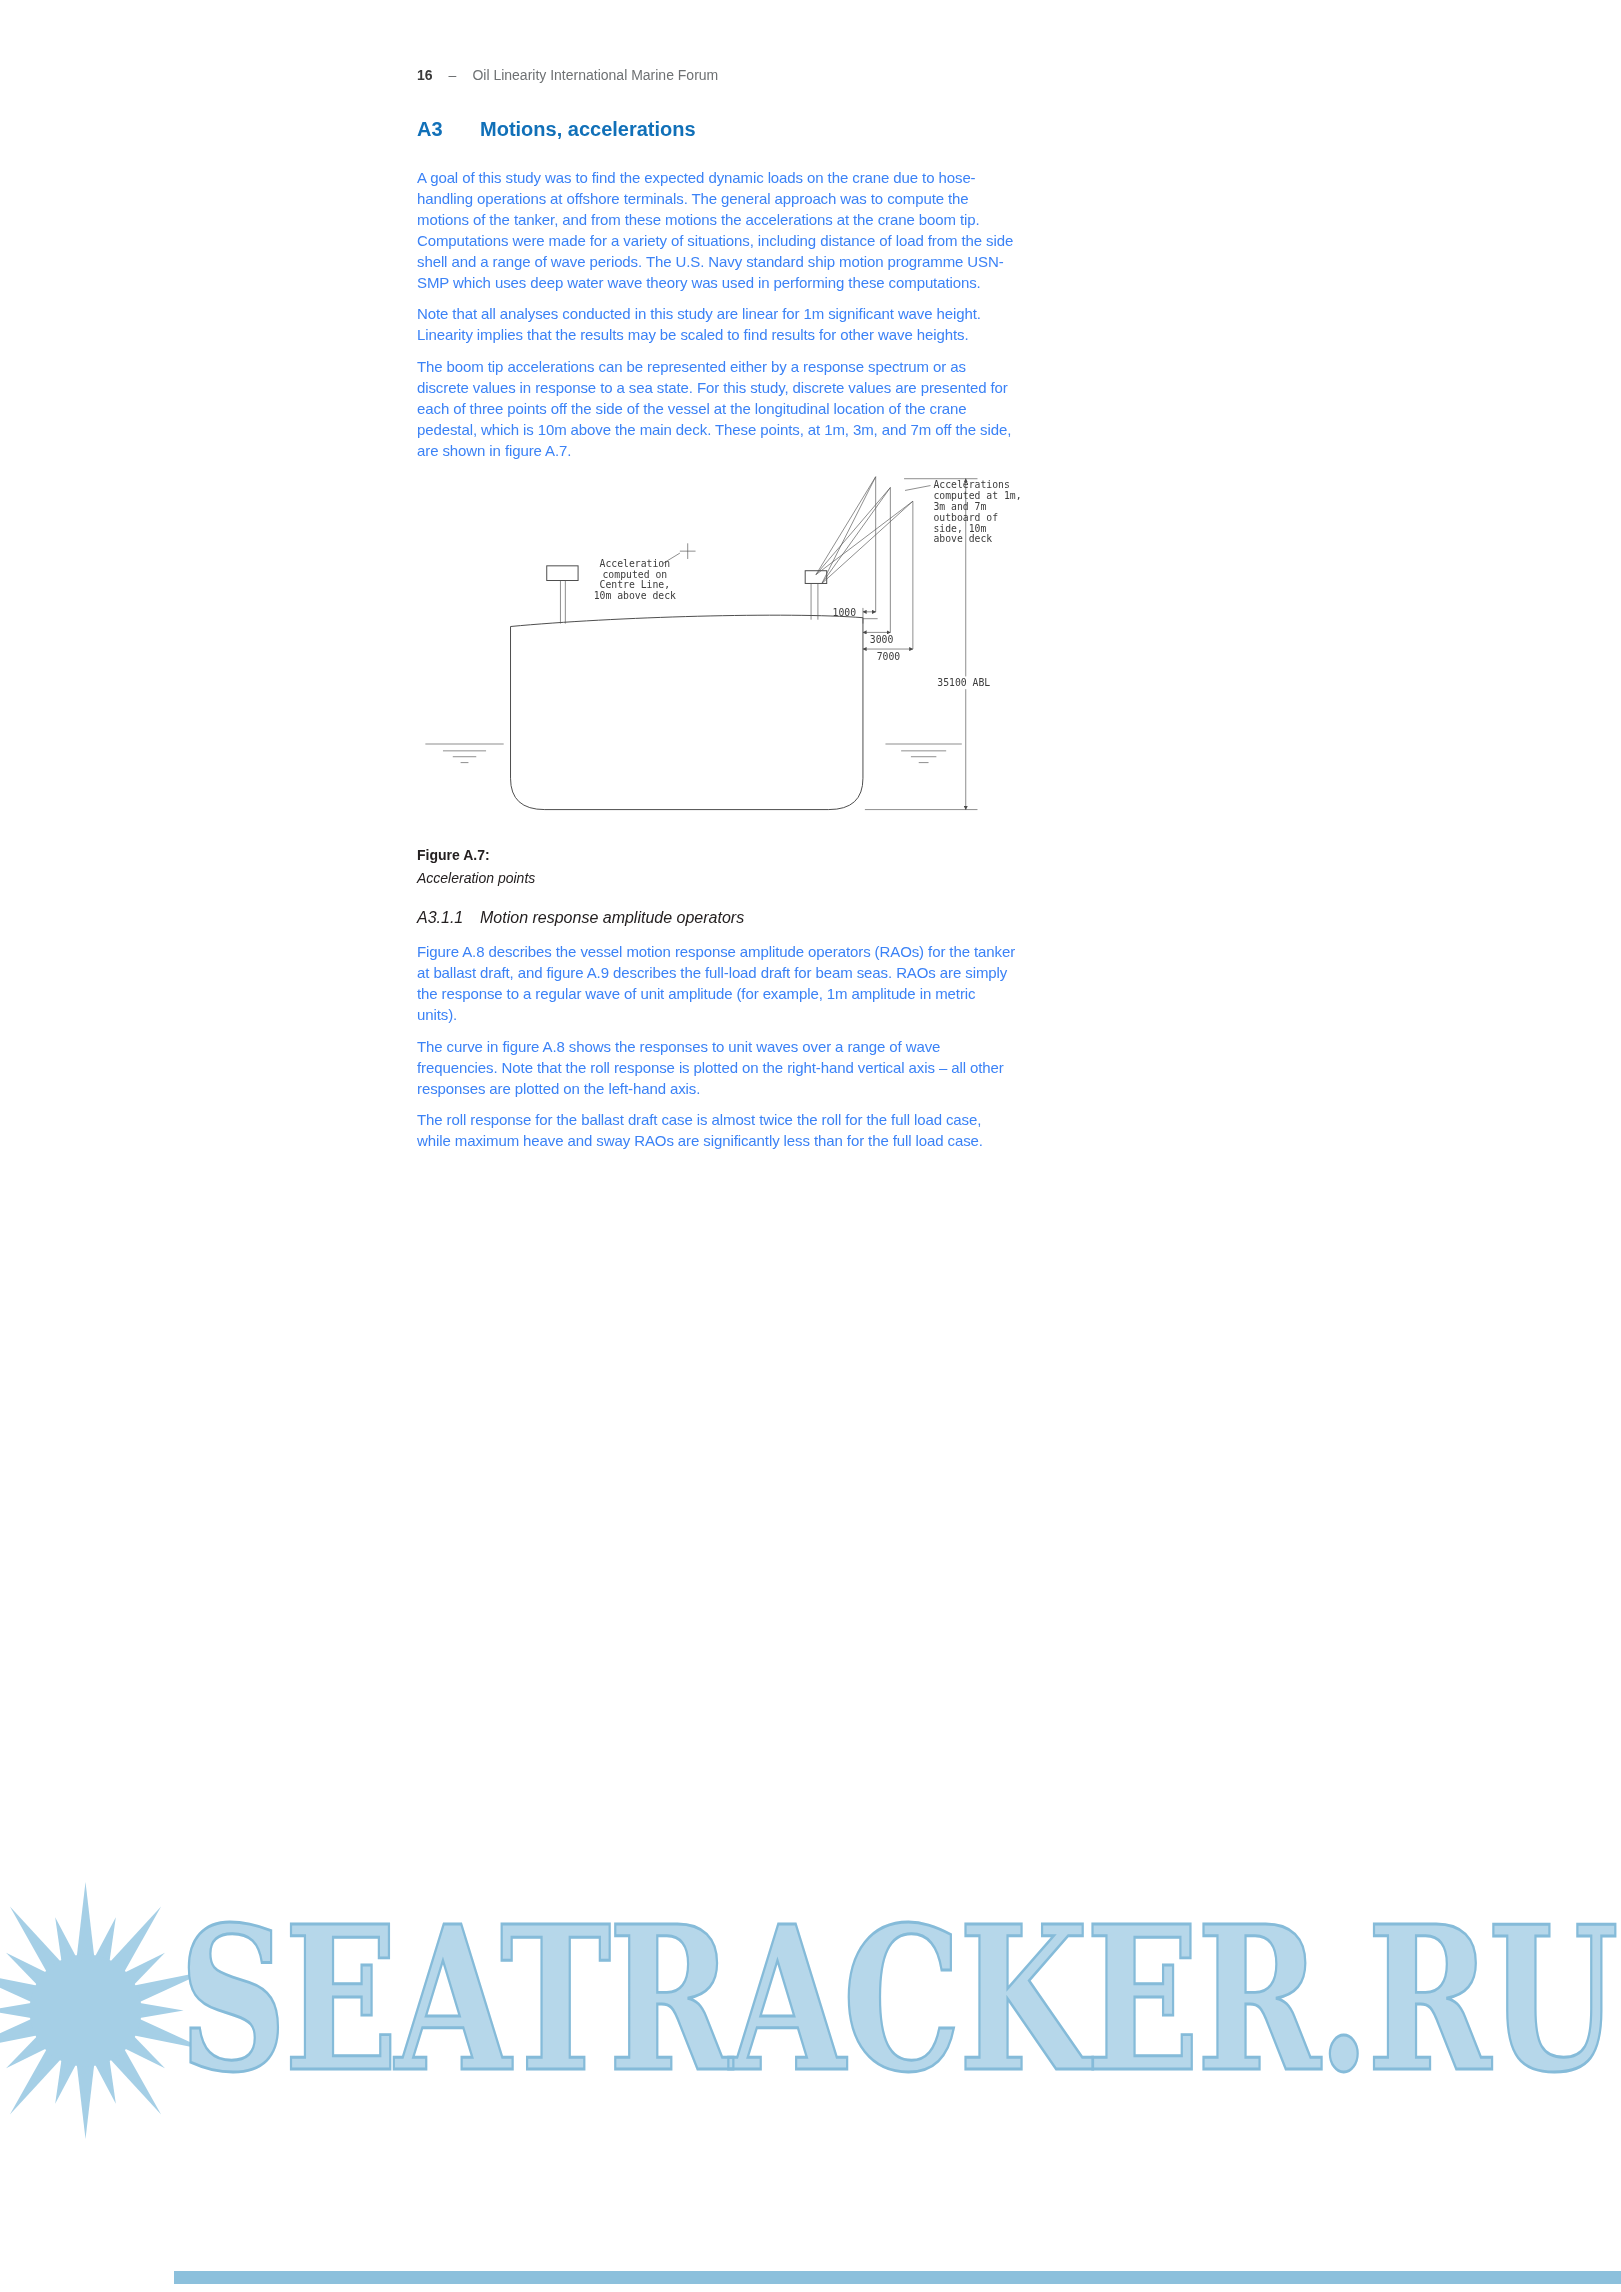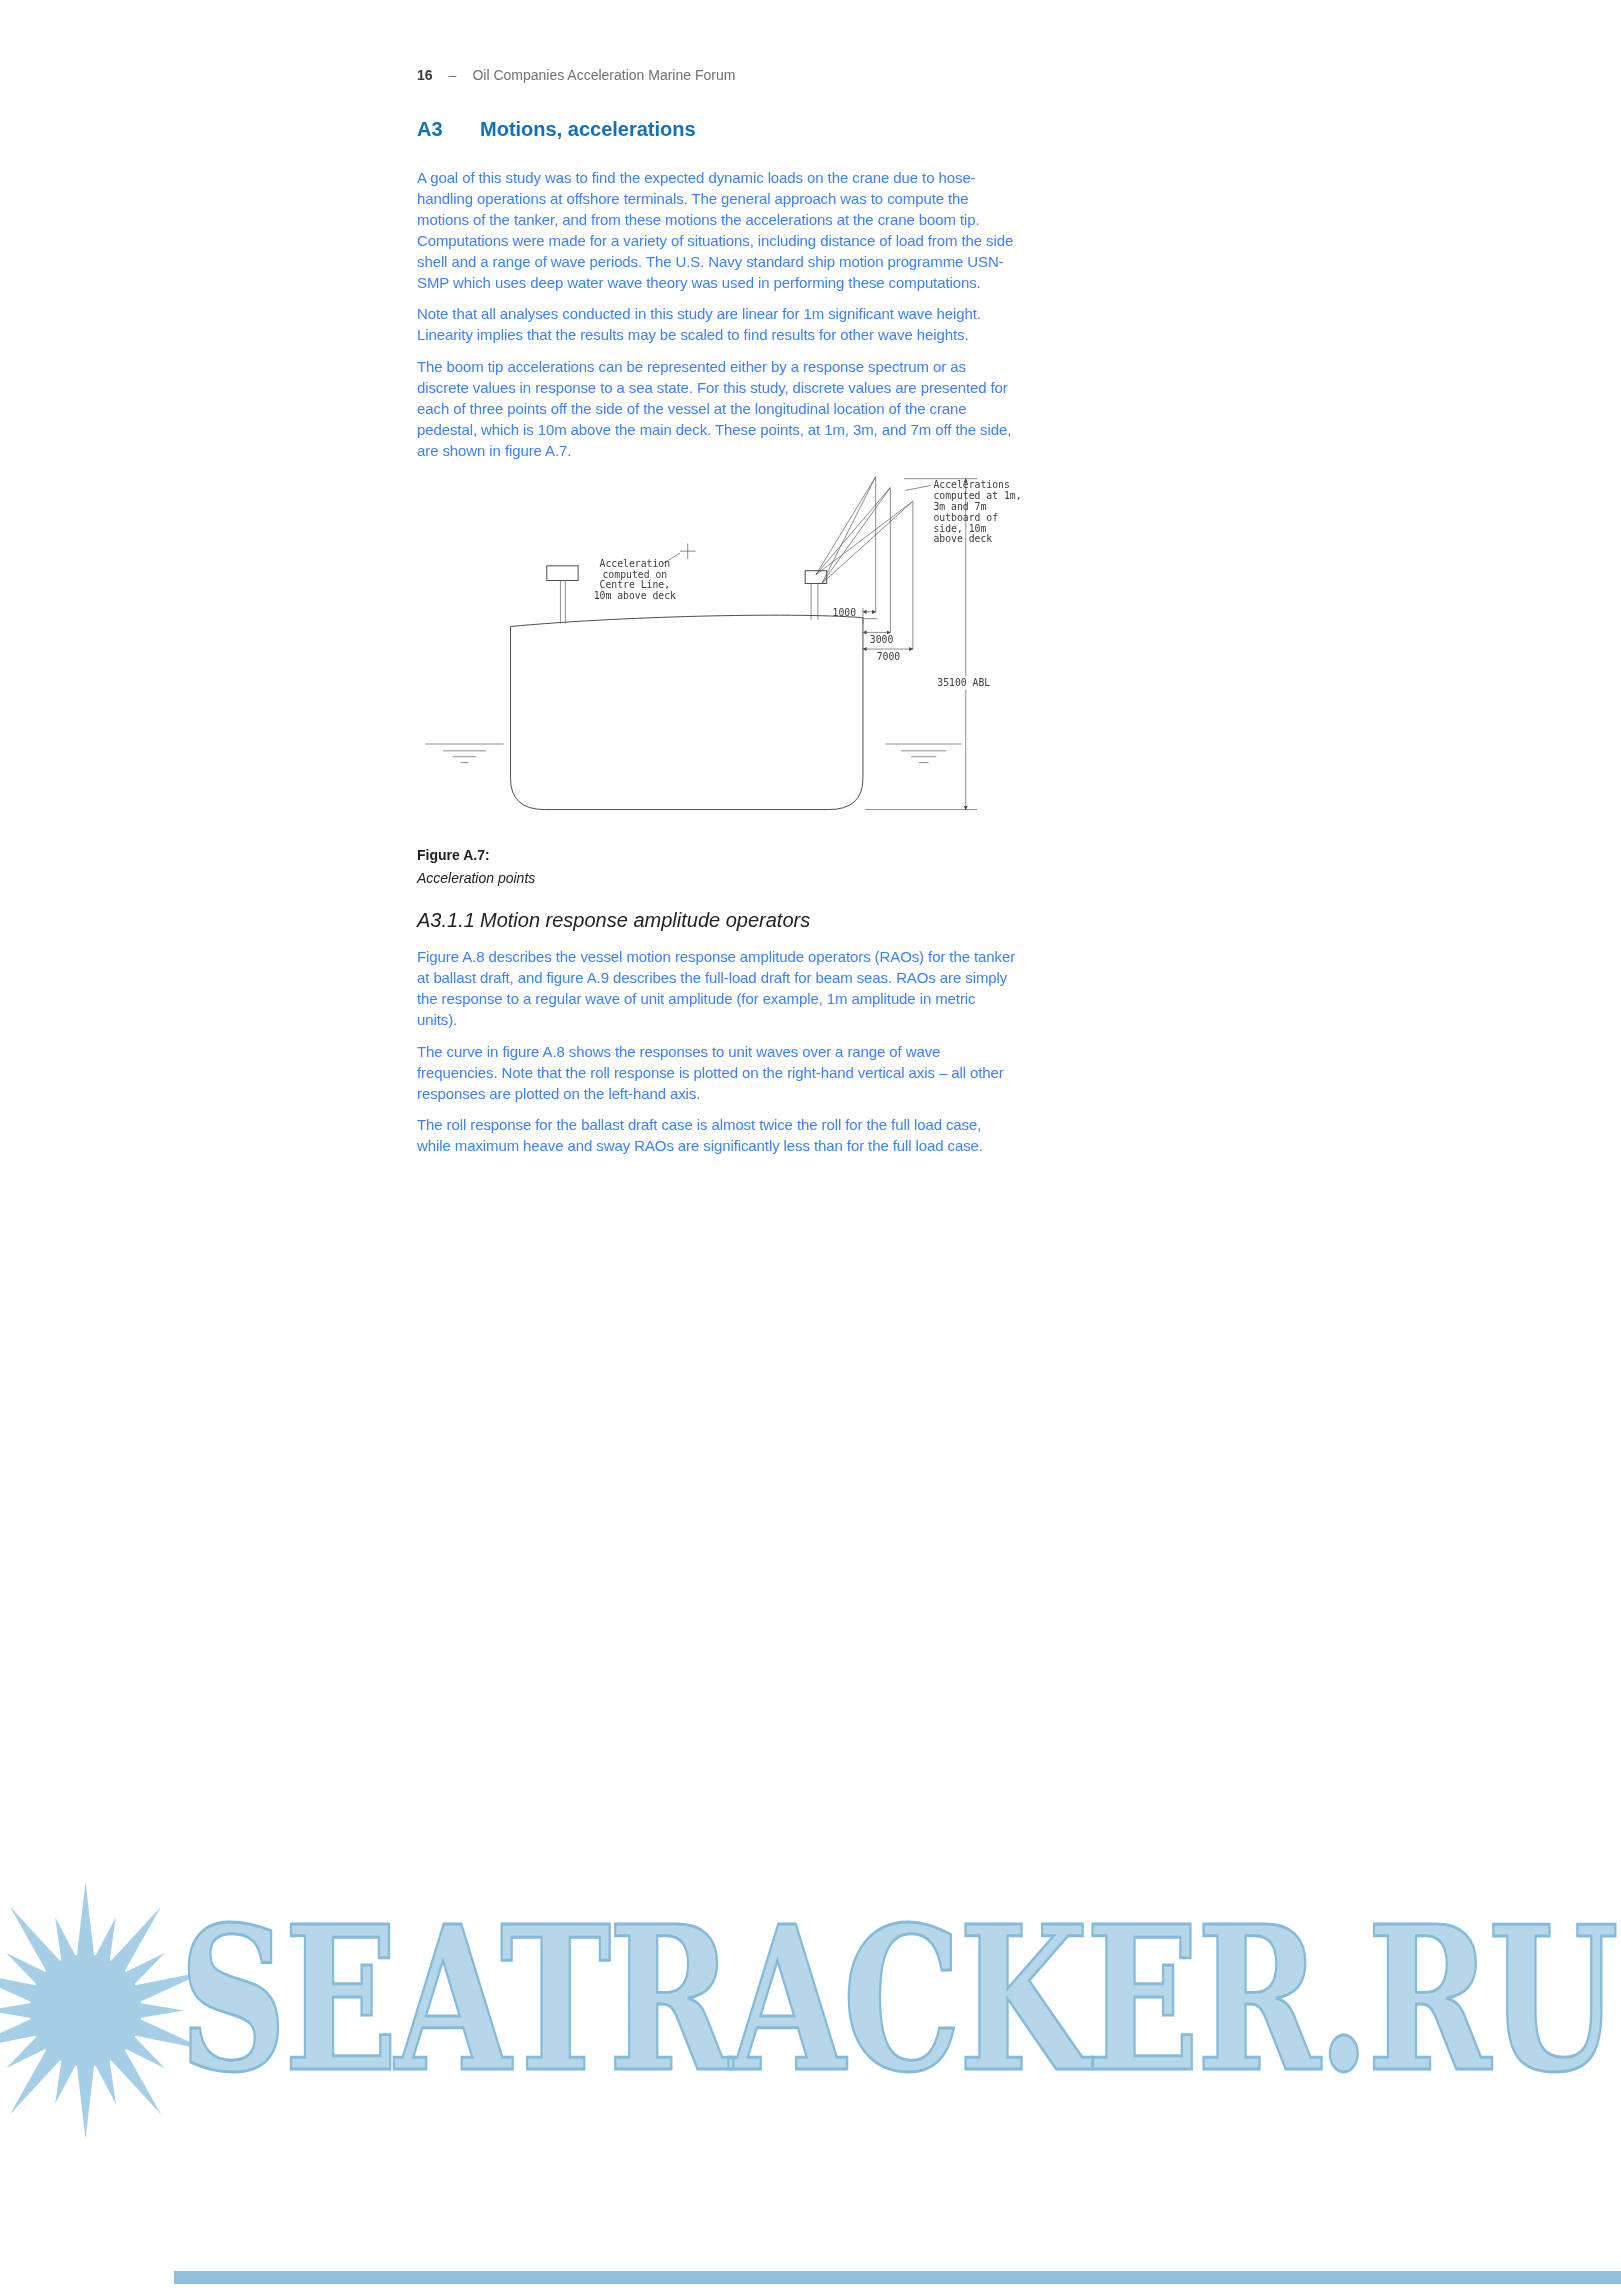--- a/index.html
+++ b/index.html
@@ -26,21 +26,21 @@
   }
   p.first-par { margin-top:25.5px; }
   .figure-wrap { margin-top:3.9px; width:608px; }
   .figure-wrap svg { display:block; }
   .fig-caption {
     margin-top:9.8px; font-size:14px; display:flex; gap:6.9px; color:#242021;flex-direction:column;
   }
   .fig-caption .cap-label { font-weight:700; }
   .fig-caption .cap-text { font-style:italic; }
   .subsection-heading {
-    margin-top:23.5px; font-size:20px; font-style:italic; color:#242021;
+    margin-top:23.5px; font-size:16px; font-style:italic; color:#242021;
     display:flex; align-items:flex-start;
   }
   .subsection-heading .sub-num { display:inline-block; width:63px; }
   
   .draw-line { stroke:#4a4a4a; stroke-width:1; fill:none; }
   .draw-thin { stroke:#5a5a5a; stroke-width:0.7; fill:none; }
   .draw-label { font-family:"DejaVu Sans Mono", monospace; font-size:10px; fill:#3c3c3c; }
   
   .watermark { position:absolute; left:0; top:0; width:1621px; height:2293px; pointer-events:none;border-radius:30px; }
   .wm-sun { position:absolute; left:-47px; top:1878px; }
@@ -55,21 +55,21 @@
   .wm-bar { position:absolute; left:174px; top:2271px; width:1447px; height:12.7px; background:#8cc0dc; }
 </style>
 </head>
 <body>
 
 <div class="content">
 
   <div class="page-header">
     <span class="pnum">16</span>
     <span class="pdash">–</span>
-    <span class="ptitle">Oil Companies Acceleration Marine Forum</span>
+    <span class="ptitle">Oil Linearity International Marine Forum</span>
   </div>
 
   <h1 class="section-heading">
     <span class="sec-num">A3</span>
     <span class="sec-title">Motions, accelerations</span>
   </h1>
 
   <p class="body-par first-par">A goal of this study was to find the expected dynamic loads on the crane due to hose-handling operations at offshore terminals. The general approach was to compute the motions of the tanker, and from these motions the accelerations at the crane boom tip. Computations were made for a variety of situations, including distance of load from the side shell and a range of wave periods. The U.S. Navy standard ship motion programme USN-SMP which uses deep water wave theory was used in performing these computations.</p>
   <p class="body-par">Note that all analyses conducted in this study are linear for 1m significant wave height. Linearity implies that the results may be scaled to find results for other wave heights.</p>
   <p class="body-par">The boom tip accelerations can be represented either by a response spectrum or as discrete values in response to a sea state. For this study, discrete values are presented for each of three points off the side of the vessel at the longitudinal location of the crane pedestal, which is 10m above the main deck. These points, at 1m, 3m, and 7m off the side, are shown in figure A.7.</p>

